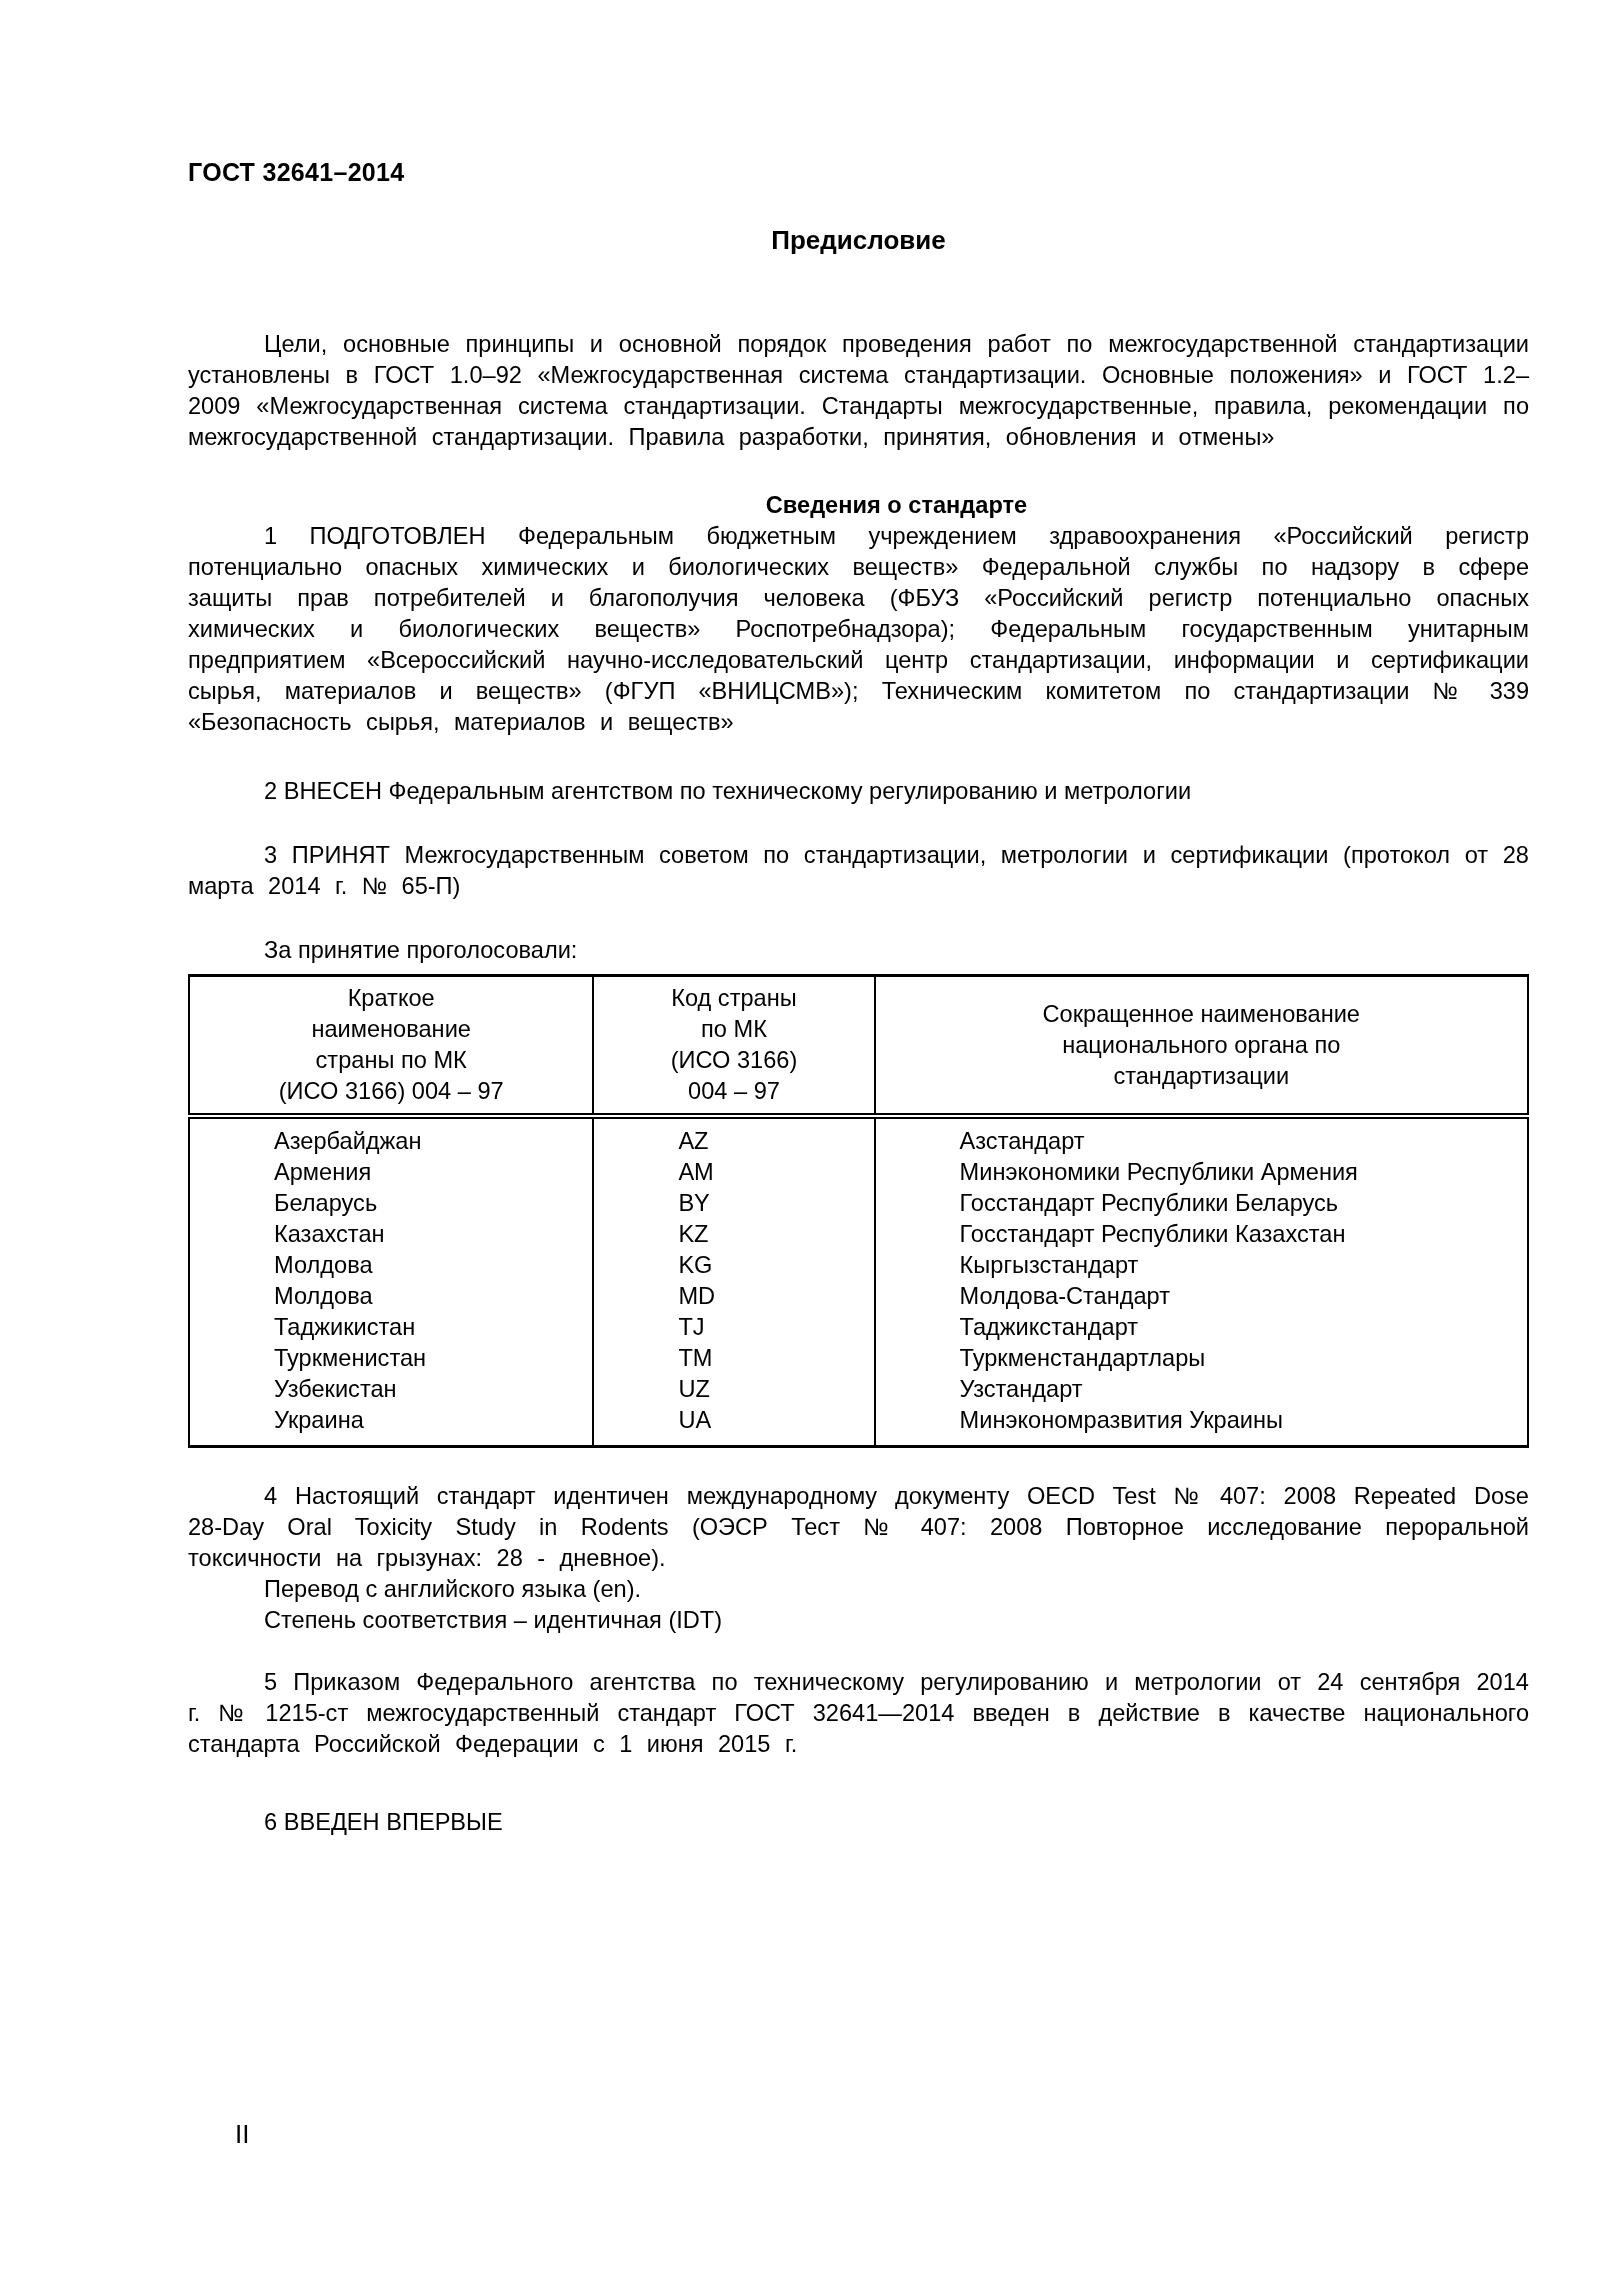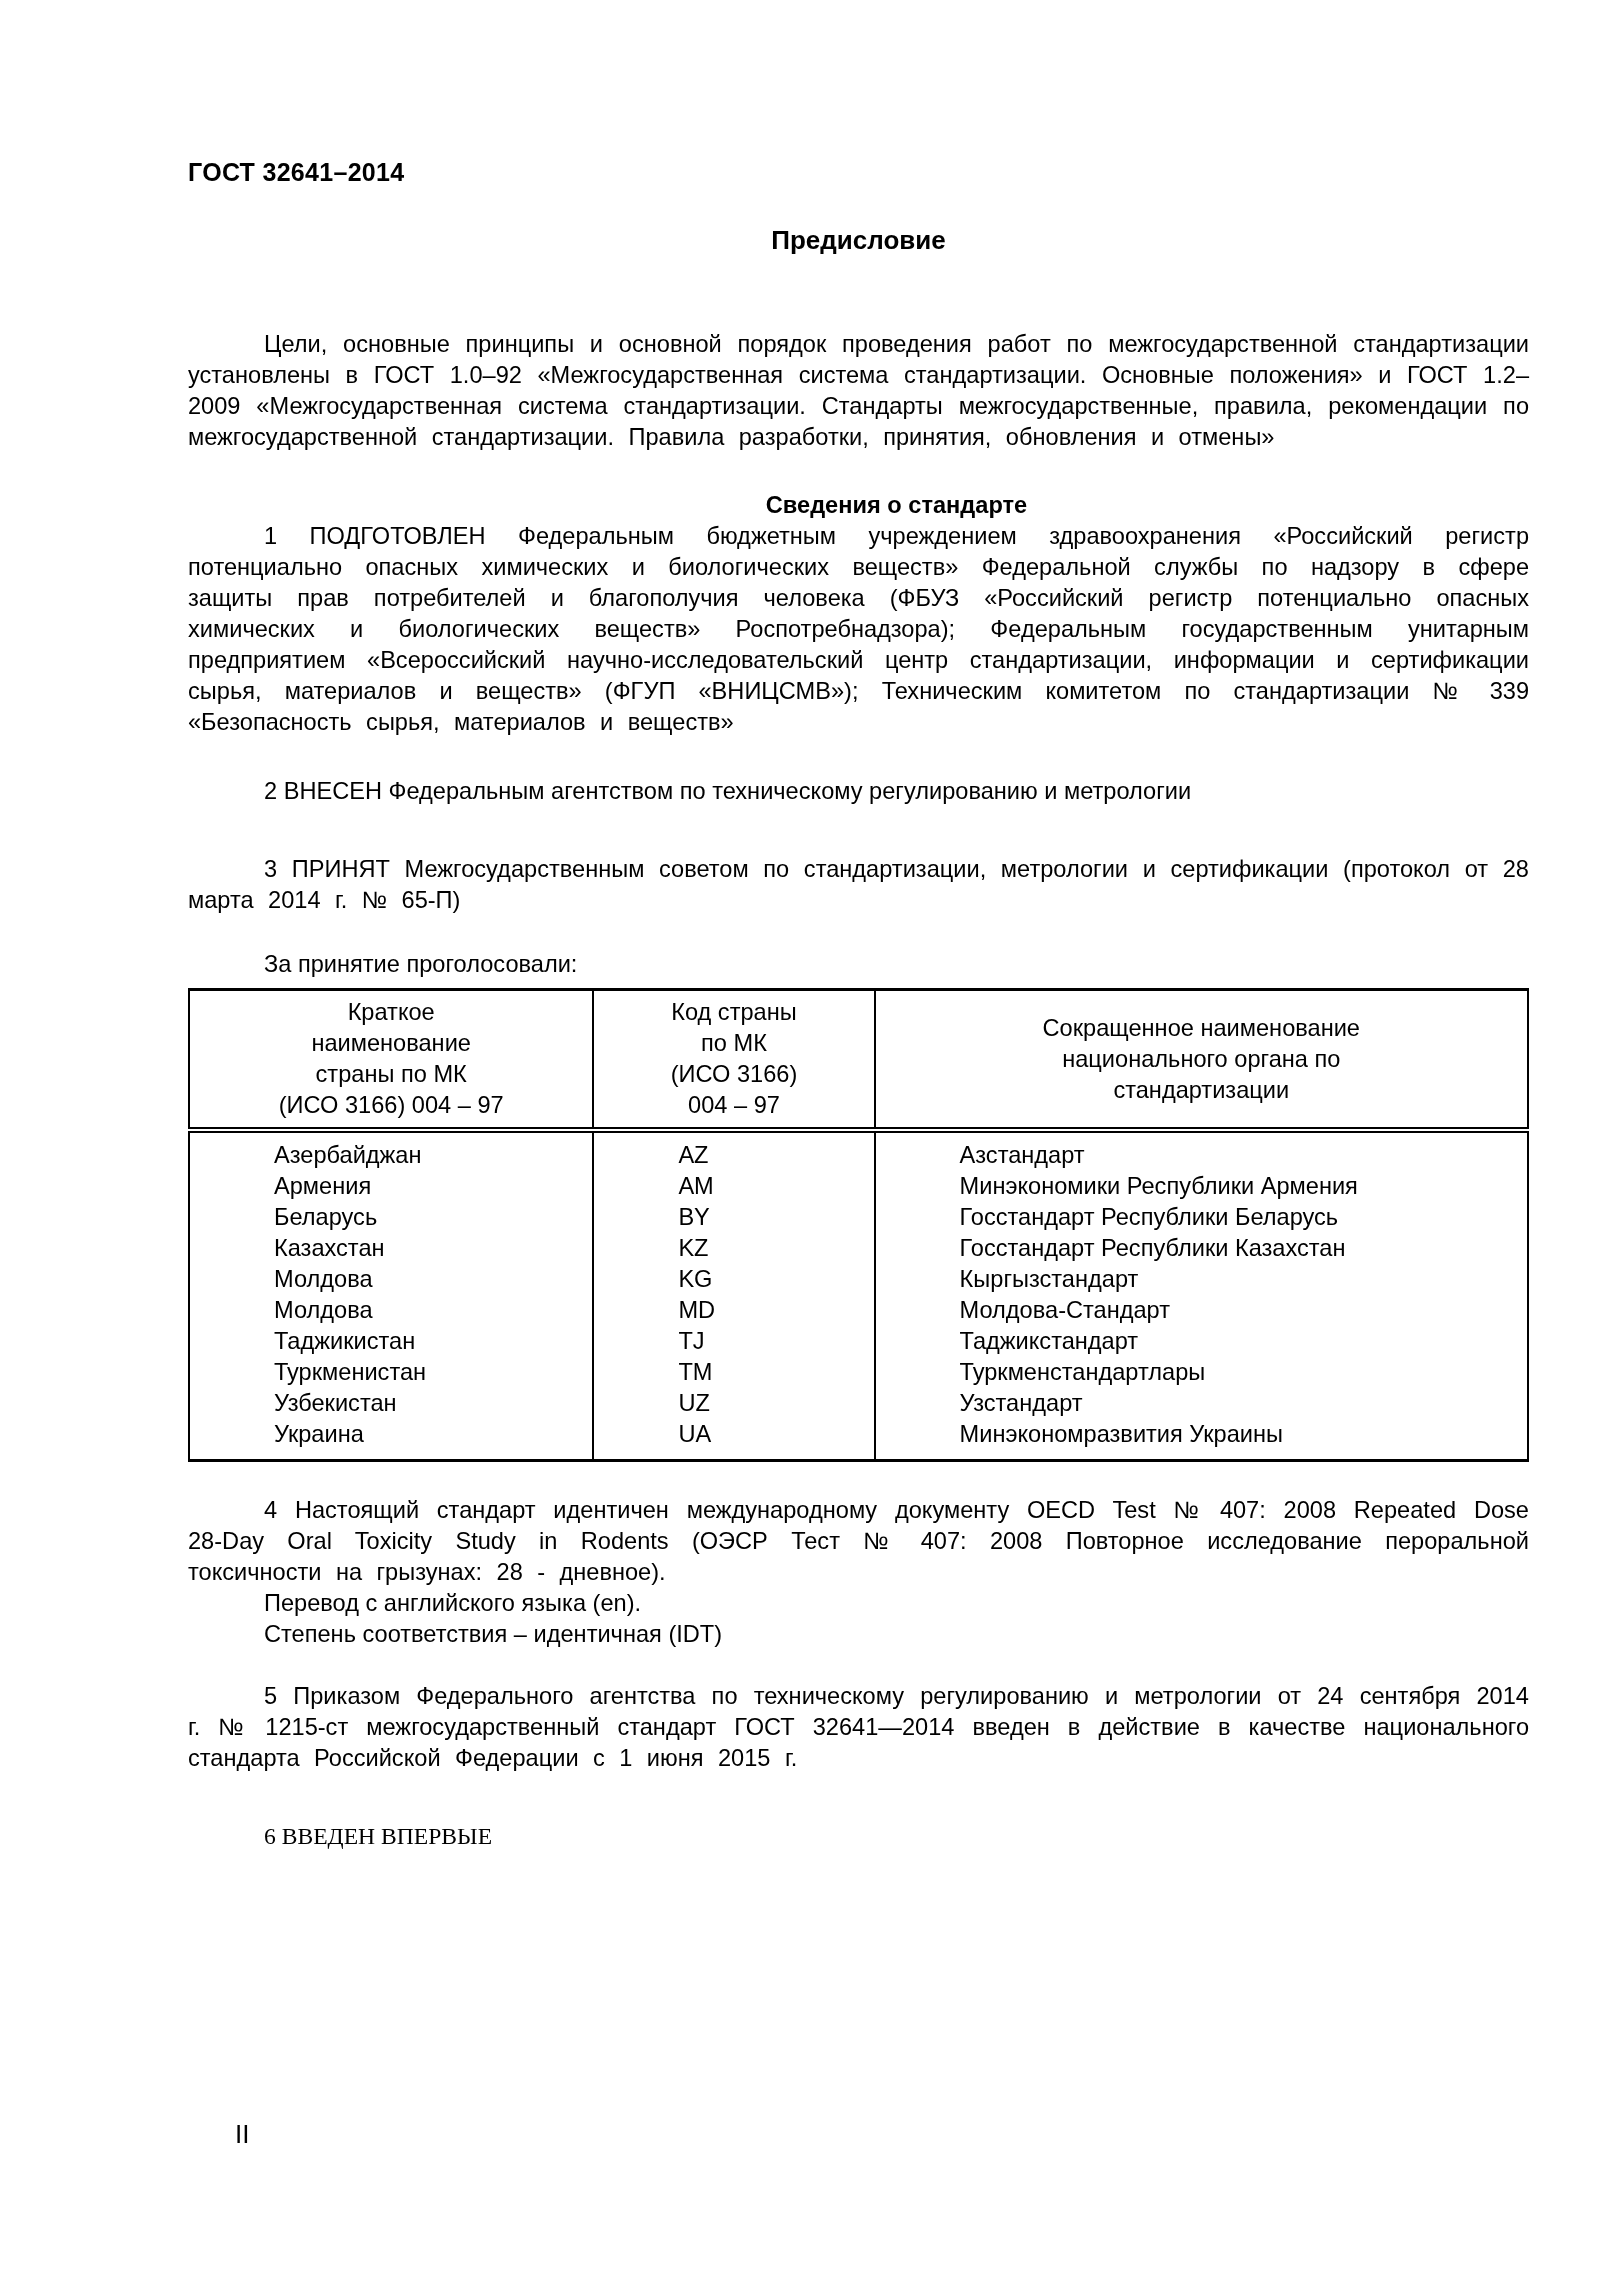--- a/index.html
+++ b/index.html
@@ -34,25 +34,25 @@
   }
   .indent { text-indent: 76px; }
   .just { text-align: justify; word-spacing: 7.9px; }
   .section-heading {
     margin-top: 37px;
     font-weight: bold;
     text-align: center;
   }
   .mt-intro   { margin-top: 73px; }
   .mt-item2   { margin-top: 38px; }
-  .mt-item3   { margin-top: 47px; }
+  .mt-item3   { margin-top: 33px; }
   .mt-vote    { margin-top: 33px; }
   .mt-item4   { margin-top: 33px; }
   .mt-item5   { margin-top: 31px; }
-  .mt-item6   { margin-top: 47px; font-family: Liberation Serif, serif; }
+  .mt-item6   { margin-top: 47px; }
 
   table.vote-table {
     width: 100%;
     margin-top: 7.9px;
     border-collapse: collapse;
     table-layout: fixed;
   }
   table.vote-table { border: 2.6px solid #000; border-top-width: 3.9px; border-bottom-width: 3.3px; }
   .vote-table col.c1 { width: 30.2%; }
   .vote-table col.c2 { width: 21.0%; }

